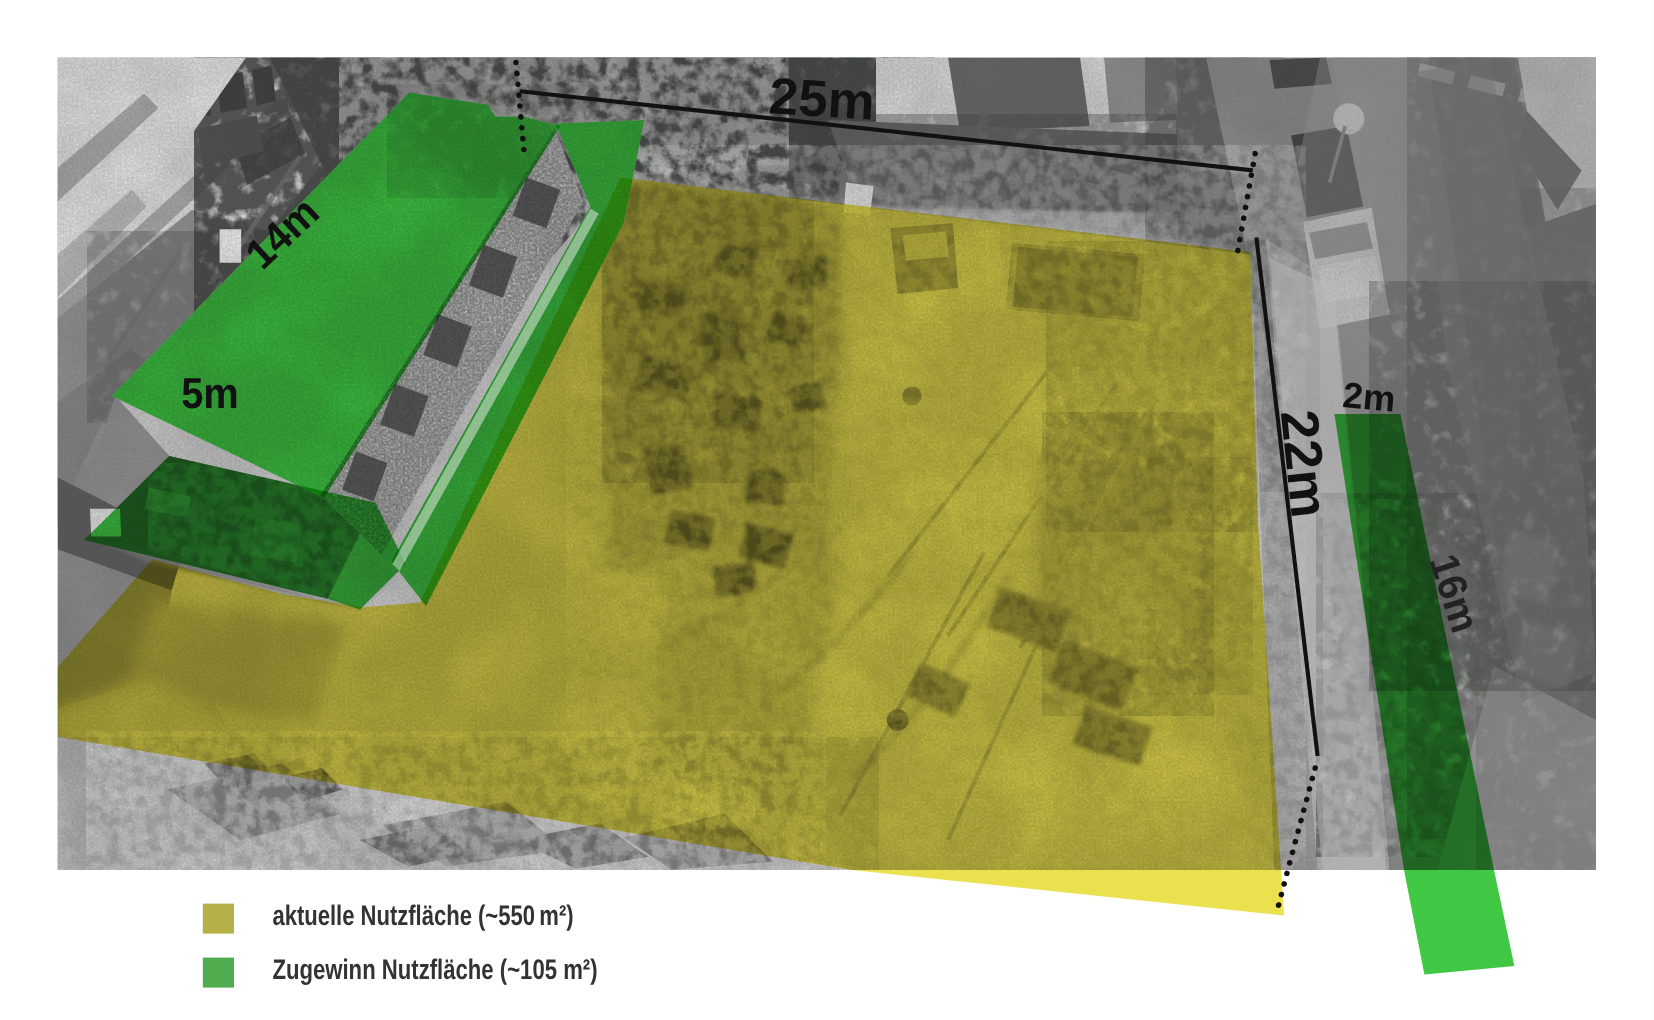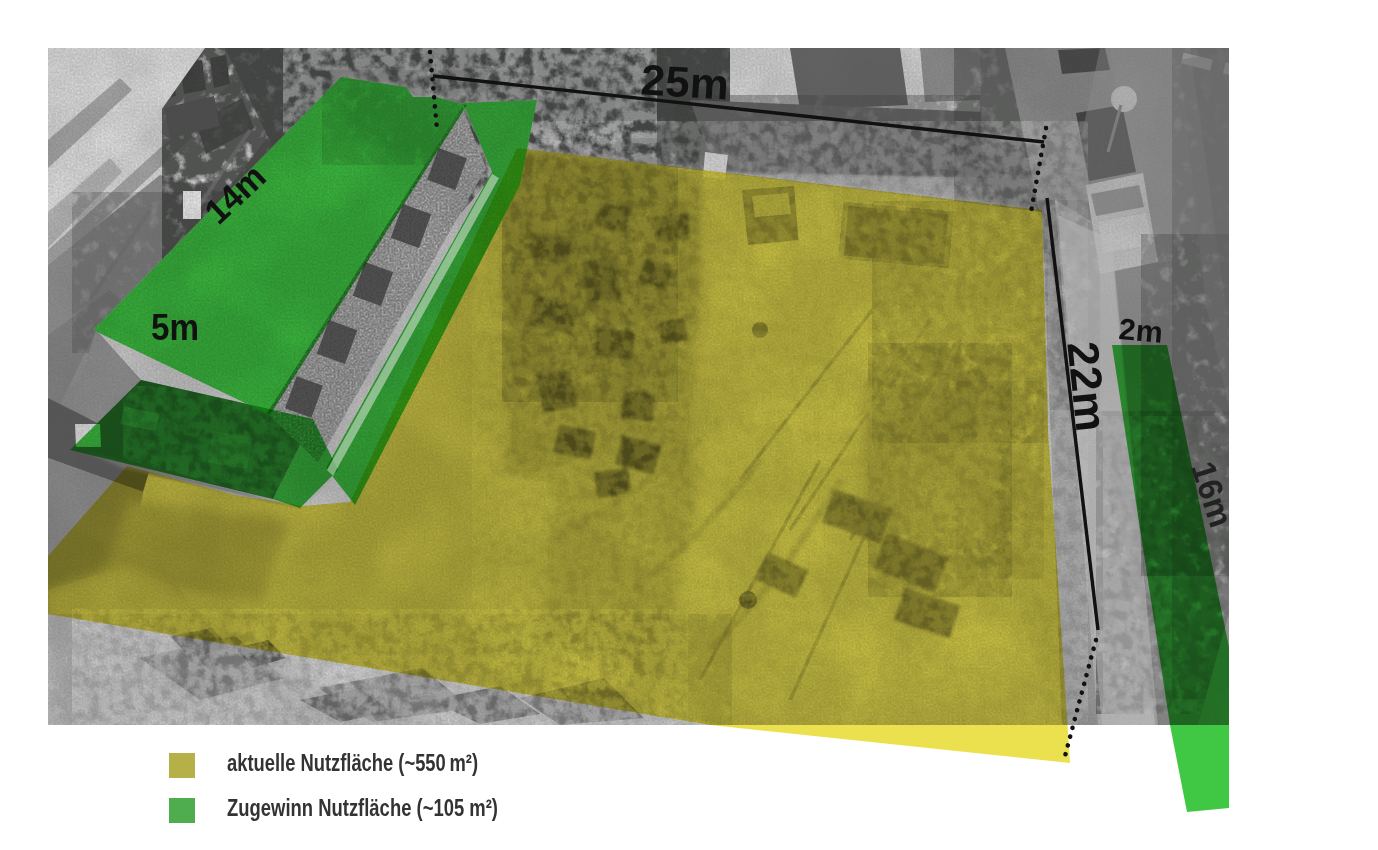--- a/index.html
+++ b/index.html
@@ -1,16 +1,16 @@
 <!DOCTYPE html>
 <html><head>
 <meta charset="utf-8">
 <style>
 html,body{margin:0;padding:0;background:#fff;}
-#stage{position:relative;width:1229px;height:850px;background:#fff;overflow:hidden;
+#stage{position:relative;width:1378px;height:850px;background:#fff;overflow:hidden;
 font-family:"Liberation Sans", sans-serif;}
 svg{display:block;}
 .mul{mix-blend-mode:multiply;}
 </style>
 </head>
 <body>
 <div id="stage">
 <svg width="1378" height="850" viewBox="0 0 1378 850">
 <defs>
 <clipPath id="photoClip">

